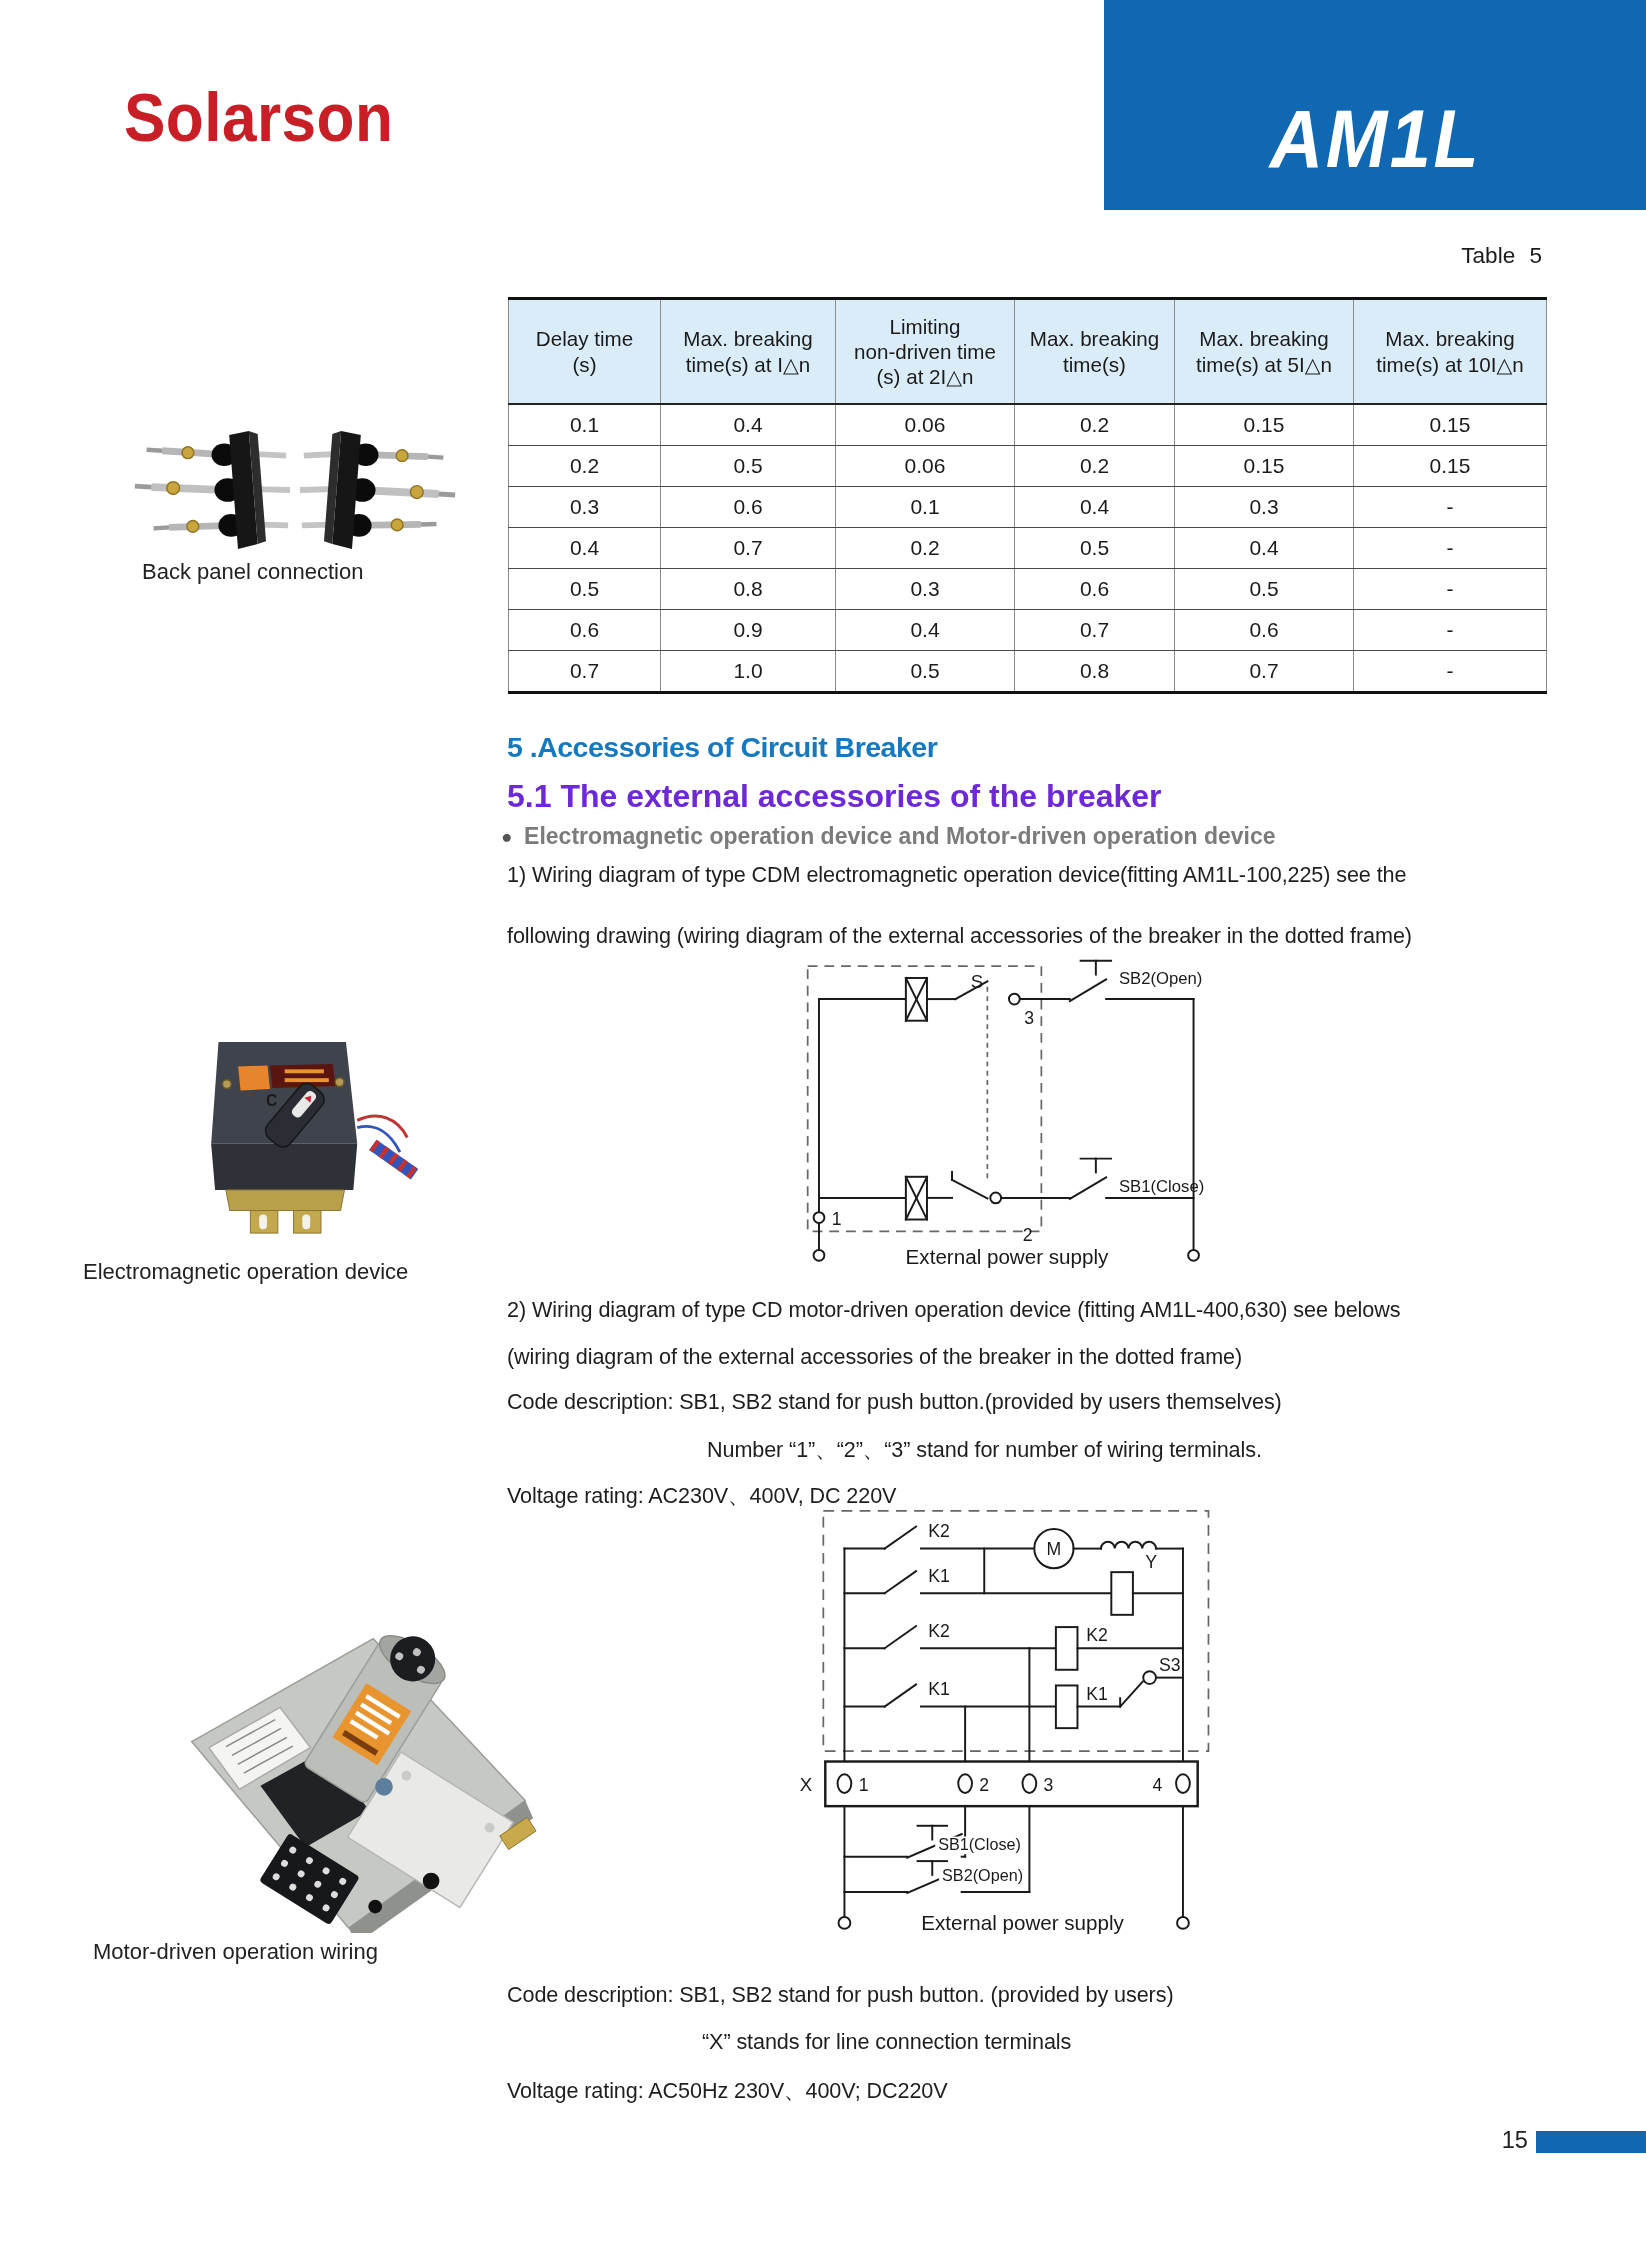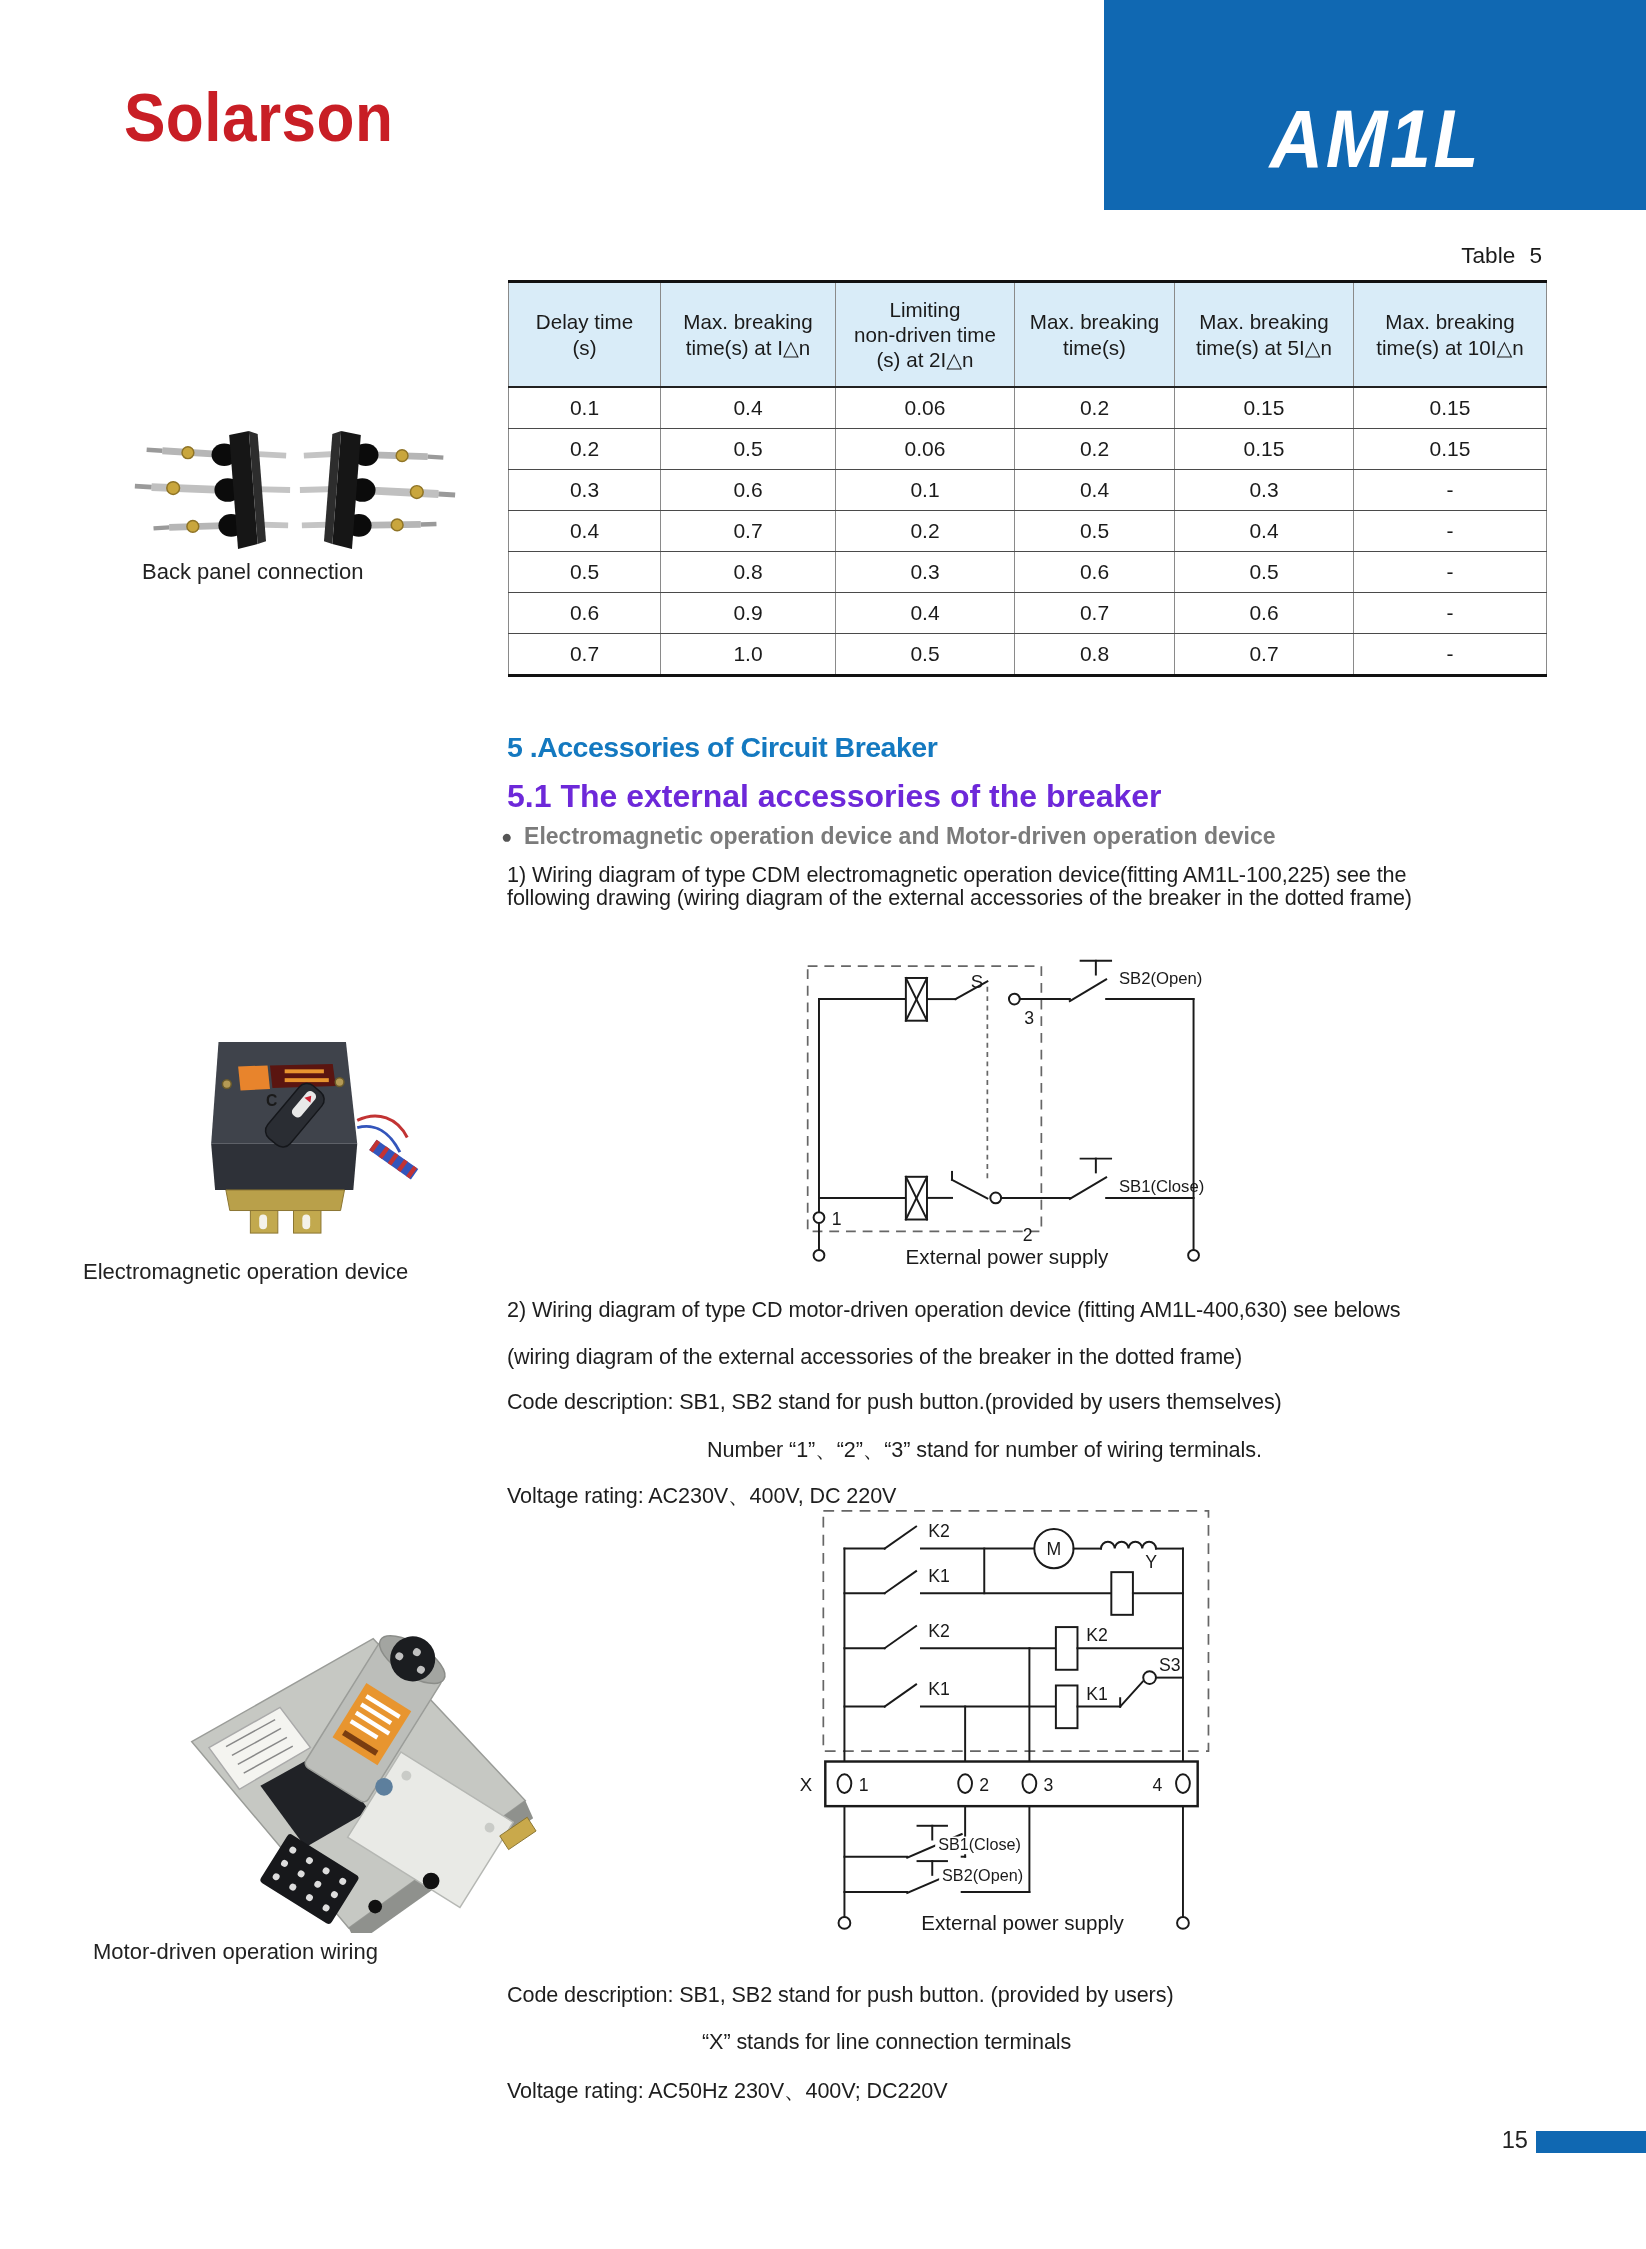--- a/index.html
+++ b/index.html
@@ -9,21 +9,21 @@
   .nowrap{white-space:nowrap;}
   
   .logo{left:124px;top:78px;font-size:69px;font-weight:bold;color:#c81e25;
         letter-spacing:0.5px;transform:scaleX(0.9);transform-origin:left top;}
   .banner{left:1104px;top:0;width:543px;height:210px;background:#1068b2;}
   .banner-text{position:absolute;left:0;top:92px;width:100%;text-align:center;
         font-size:82px;font-weight:bold;font-style:italic;color:#ffffff;letter-spacing:2.9px;
         transform:scaleX(0.9);}
   
   .table5-label{left:1355px;top:243px;width:187px;text-align:right;font-size:22.6px;word-spacing:7.9px;color:#1b1b1b;}
-  table.t5{position:absolute;left:508px;top:280px;width:1037px;border-collapse:collapse;table-layout:fixed;}
+  table.t5{position:absolute;left:508px;top:297px;width:1037px;border-collapse:collapse;table-layout:fixed;}
   table.t5 th{background:#d9ecf8;font-weight:normal;font-size:20.6px;color:#1b1b1b;
       height:101px;vertical-align:middle;text-align:center;white-space:pre-line;line-height:1.22;
       border-top:3.4px solid #111;border-bottom:2px solid #222;border-left:1px solid #8a8a8a;border-right:1px solid #8a8a8a;}
   table.t5 td{height:38px;text-align:center;vertical-align:middle;font-size:21px;color:#1b1b1b;
       border-bottom:1.5px solid #4a4a4a;border-left:1px solid #8a8a8a;border-right:1px solid #8a8a8a;}
   table.t5 tr.last td{border-bottom:3.4px solid #111;}
   
   .sec-title{left:507px;top:731px;font-size:28.5px;font-weight:bold;color:#1479c0;letter-spacing:-0.5px;}
   .sec-sub{left:507px;top:778px;font-size:32px;font-weight:bold;color:#6d28d9;}
   .bullet-row{left:501px;top:823px;display:flex;align-items:center;}
@@ -182,21 +182,21 @@
   </svg>
   <div class="abs caption nowrap" style="left:142px;top:559px;width:344px">Back panel connection</div>
 
   <div class="abs sec-title nowrap">5 .Accessories of Circuit Breaker</div>
   <div class="abs sec-sub nowrap">5.1 The external accessories of the breaker</div>
   <div class="abs bullet-row nowrap">
     <span class="bullet-dot">●</span>
     <span class="bullet-text">Electromagnetic operation device and Motor-driven operation device</span>
   </div>
   <div class="abs body-line nowrap" style="left:507px;top:862px">1) Wiring diagram of type CDM electromagnetic operation device(fitting AM1L-100,225) see the</div>
-  <div class="abs body-line nowrap" style="left:507px;top:885px">following drawing (wiring diagram of the external accessories of the breaker in the dotted frame)</div>
+  <div class="abs body-line nowrap" style="left:507px;top:923px">following drawing (wiring diagram of the external accessories of the breaker in the dotted frame)</div>
 
   <svg class="abs" style="left:781px;top:950px" width="452" height="324" viewBox="0 0 920 660">
     <rect class="dash" x="54" y="33" width="476" height="540" stroke-dasharray="20 14"></rect>
     <line class="dash" x1="420" y1="75" x2="420" y2="470" stroke-dasharray="10 9"></line>
 
     <line class="w" x1="77" y1="100" x2="77" y2="610"></line>
     <line class="w" x1="840" y1="100" x2="840" y2="610"></line>
 
     <line class="w" x1="77" y1="100" x2="254" y2="100"></line>
     <line class="w" x1="297" y1="100" x2="355" y2="100"></line>

